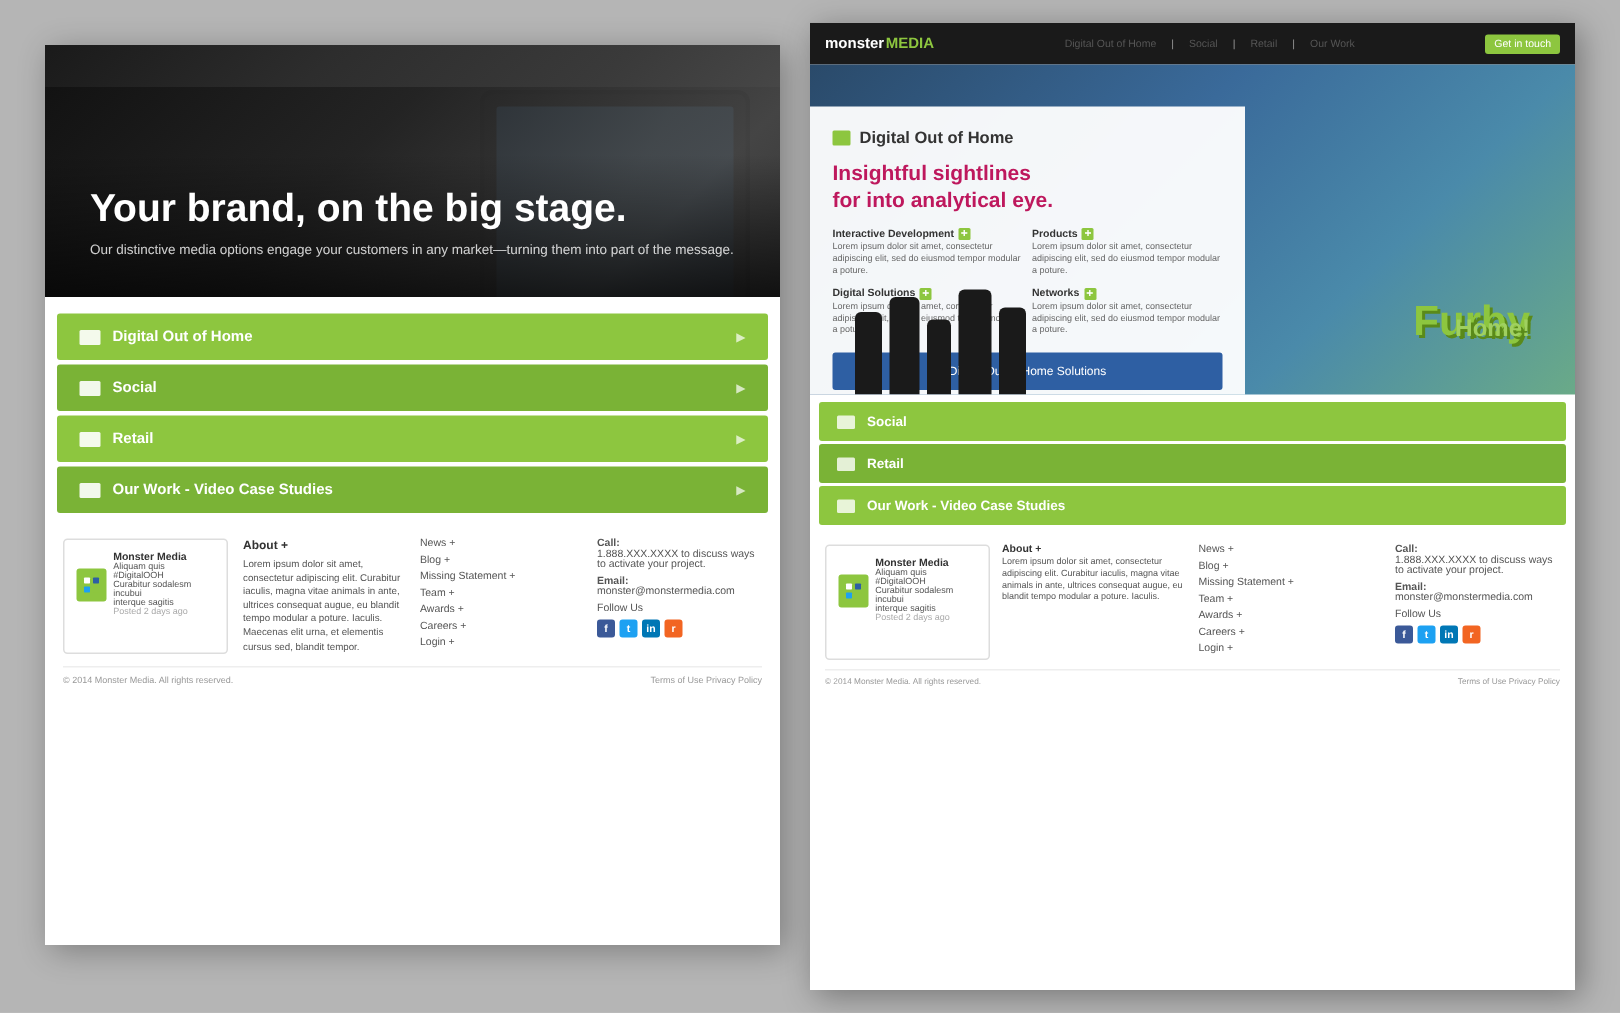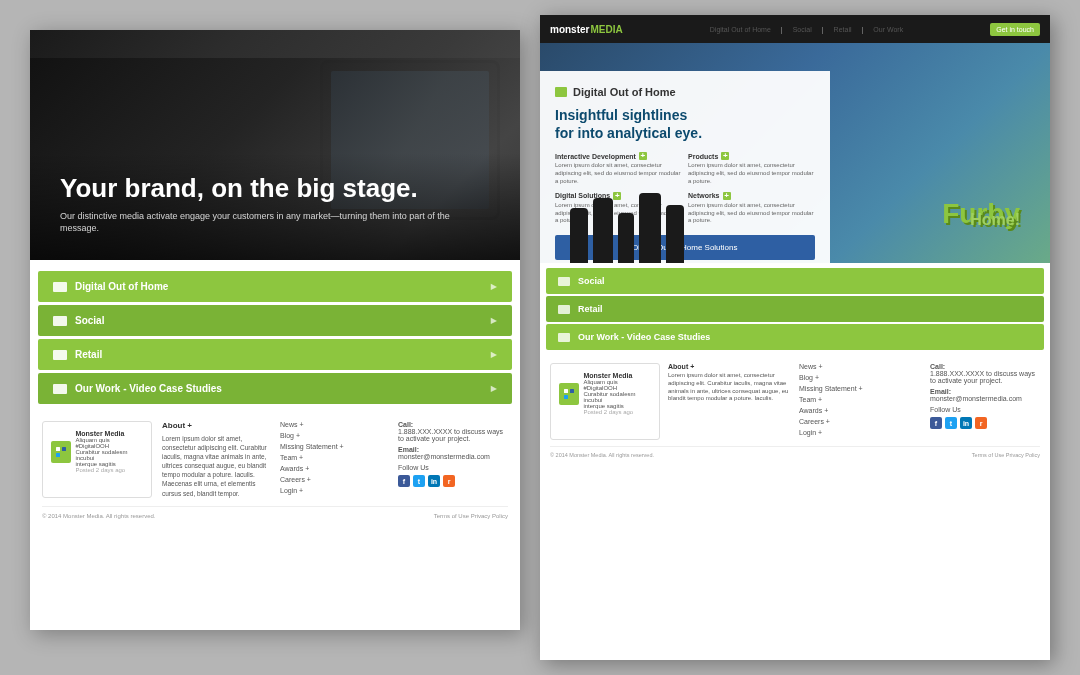--- a/index.html
+++ b/index.html
@@ -39,21 +39,21 @@
       width: 510px;
       height: 645px;
       background: #fff;
       box-shadow: 4px 4px 20px rgba(0,0,0,0.35);
       overflow: hidden;
     }
 
     
     .left-hero {
       width: 100%;
-      height: 230px;
+      height: 168px;
       background: linear-gradient(135deg, #1a1a1a 0%, #2d2d2d 30%, #3a3a3a 60%, #555 100%);
       position: relative;
       overflow: hidden;
     }
 
     .left-hero-overlay {
       position: absolute;
       bottom: 0;
       left: 0;
       right: 0;
@@ -330,21 +330,21 @@
     }
 
     .panel-headline {
       font-size: 14px;
       font-weight: bold;
       color: #333;
       line-height: 1.3;
       margin-bottom: 10px;
     }
 
-    .panel-headline span { color: #0c4a6e; }
+    .panel-headline span { color: #be185d; }
 
     .panel-grid {
       display: grid;
       grid-template-columns: 1fr 1fr;
       gap: 6px;
       margin-bottom: 10px;
     }
 
     .panel-grid-item h4 {
       font-size: 7px;
@@ -491,21 +491,21 @@
 
     <div class="left-hero">
 
       <div class="tablet-placeholder">
         <div class="tablet-screen"></div>
       </div>
 
       <div style="position:absolute;top:28px;left:0;right:0;bottom:0;background:linear-gradient(135deg,#111 0%,#222 40%,#444 80%,#333 100%);opacity:0.9;"></div>
       <div class="left-hero-overlay">
         <h1>Your brand, on the big stage.</h1>
-        <p>Our distinctive media activate engage your customers in any market—turning them into part of the message.</p>
+        <p>Our distinctive media options engage your customers in any market—turning them into part of the message.</p>
       </div>
     </div>
 
     <div class="left-menu" style="padding: 8px 0 4px;">
       <div class="menu-item green">
         <div class="menu-item-icon"></div>
         <span class="menu-item-text">Digital Out of Home</span>
         <span class="menu-item-arrow">▶</span>
       </div>
       <div class="menu-item green-dark">

